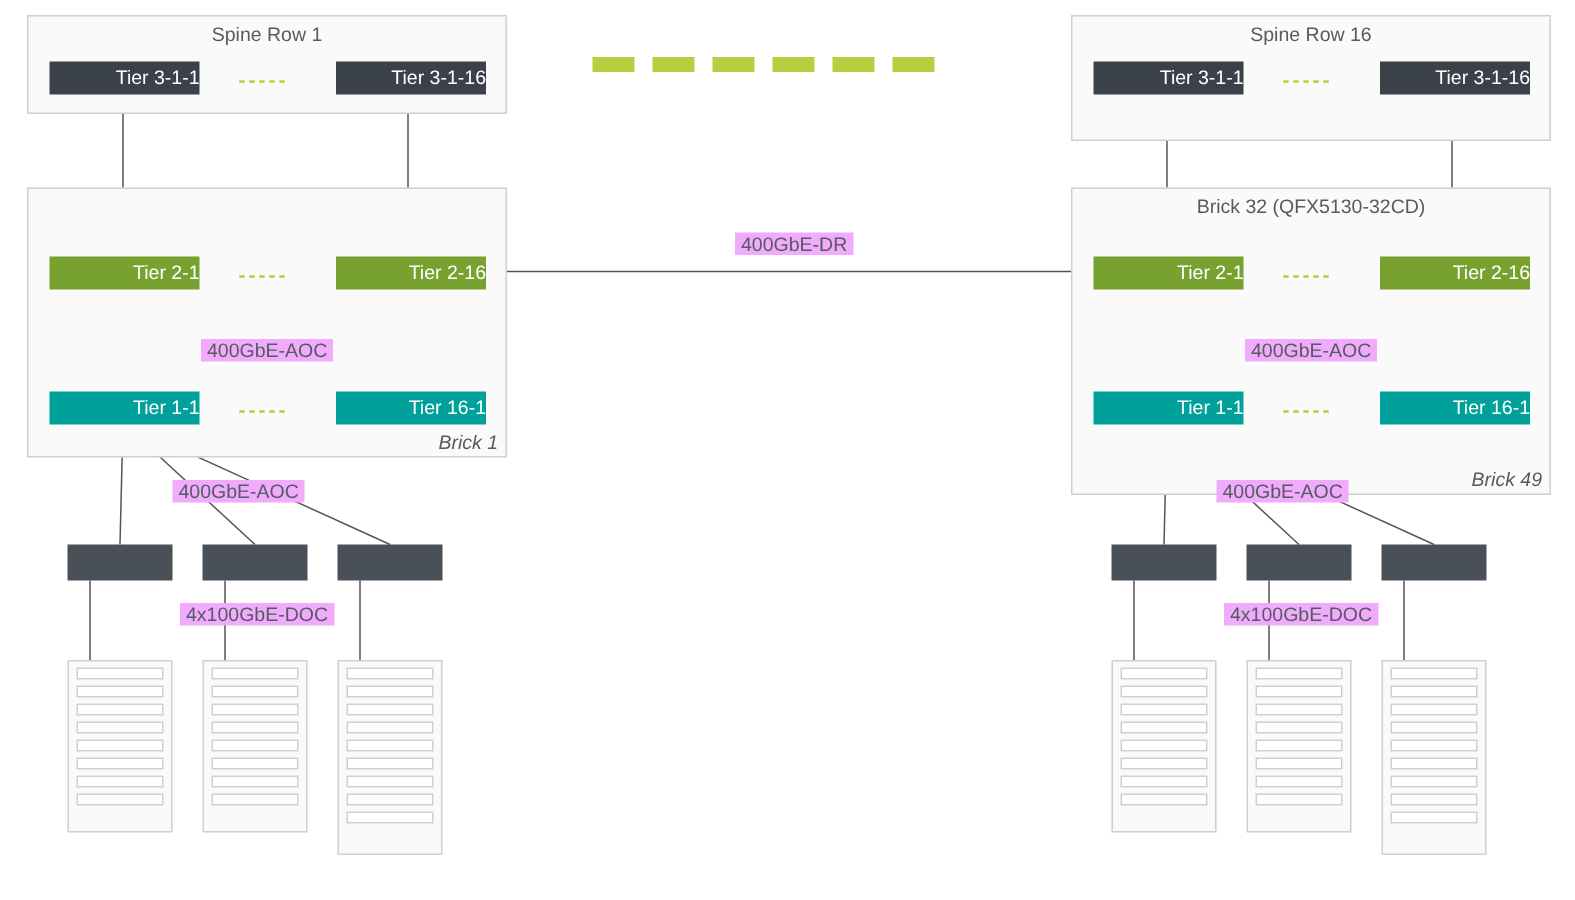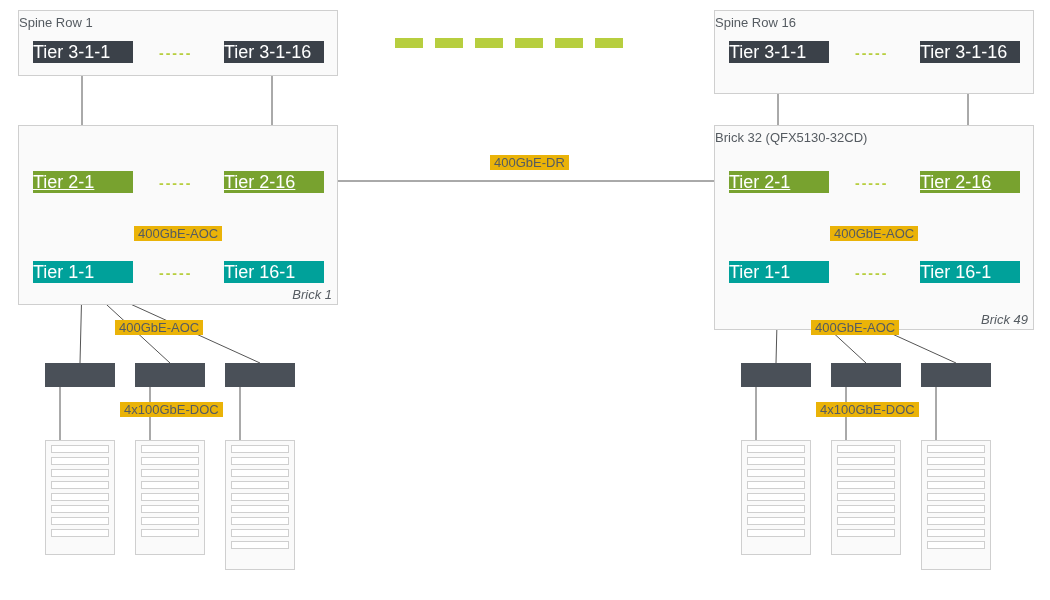--- a/index.html
+++ b/index.html
@@ -13,34 +13,35 @@
     position: relative;
     background: #fff;
   }
   .box {
     position: absolute;
     background: #fafafa;
     border: 1px solid #cfcfcf;
   }
   .title {
     position: absolute;
+    text-align: center;
     width: 100%;
     top: 4px;
   }
   .node {
     position: absolute;
     color: #fff;
-    text-align: left;
+    text-align: right;
     padding: 3px 0;
-    font-size: 18px;
+    font-size: 13px;
     height: 22px;
     line-height: 16px;
   }
   .dark { background: #3b4149; }
-  .green { background: #78a22f; text-decoration: underline; }
+  .green { background: #78a22f; }
   .teal { background: #00a19a; }
   .dash {
     position: absolute;
     color: #b7ce3f;
     font-weight: bold;
     letter-spacing: 2px;
     font-size: 14px;
   }
   .greendash {
     position: absolute;
@@ -50,21 +51,21 @@
   }
   .greendash span {
     display: inline-block;
     width: 28px;
     height: 10px;
     background: #b7ce3f;
   }
   .label {
     position: absolute;
     color: #555b61;
-    background: #eab308;
+    background: #f0abfc;
     padding: 0 4px;
   }
   .corner-label {
     position: absolute;
     right: 5px;
     bottom: 2px;
     font-size: 13px;
     font-style: italic;
   }
   .tor {

